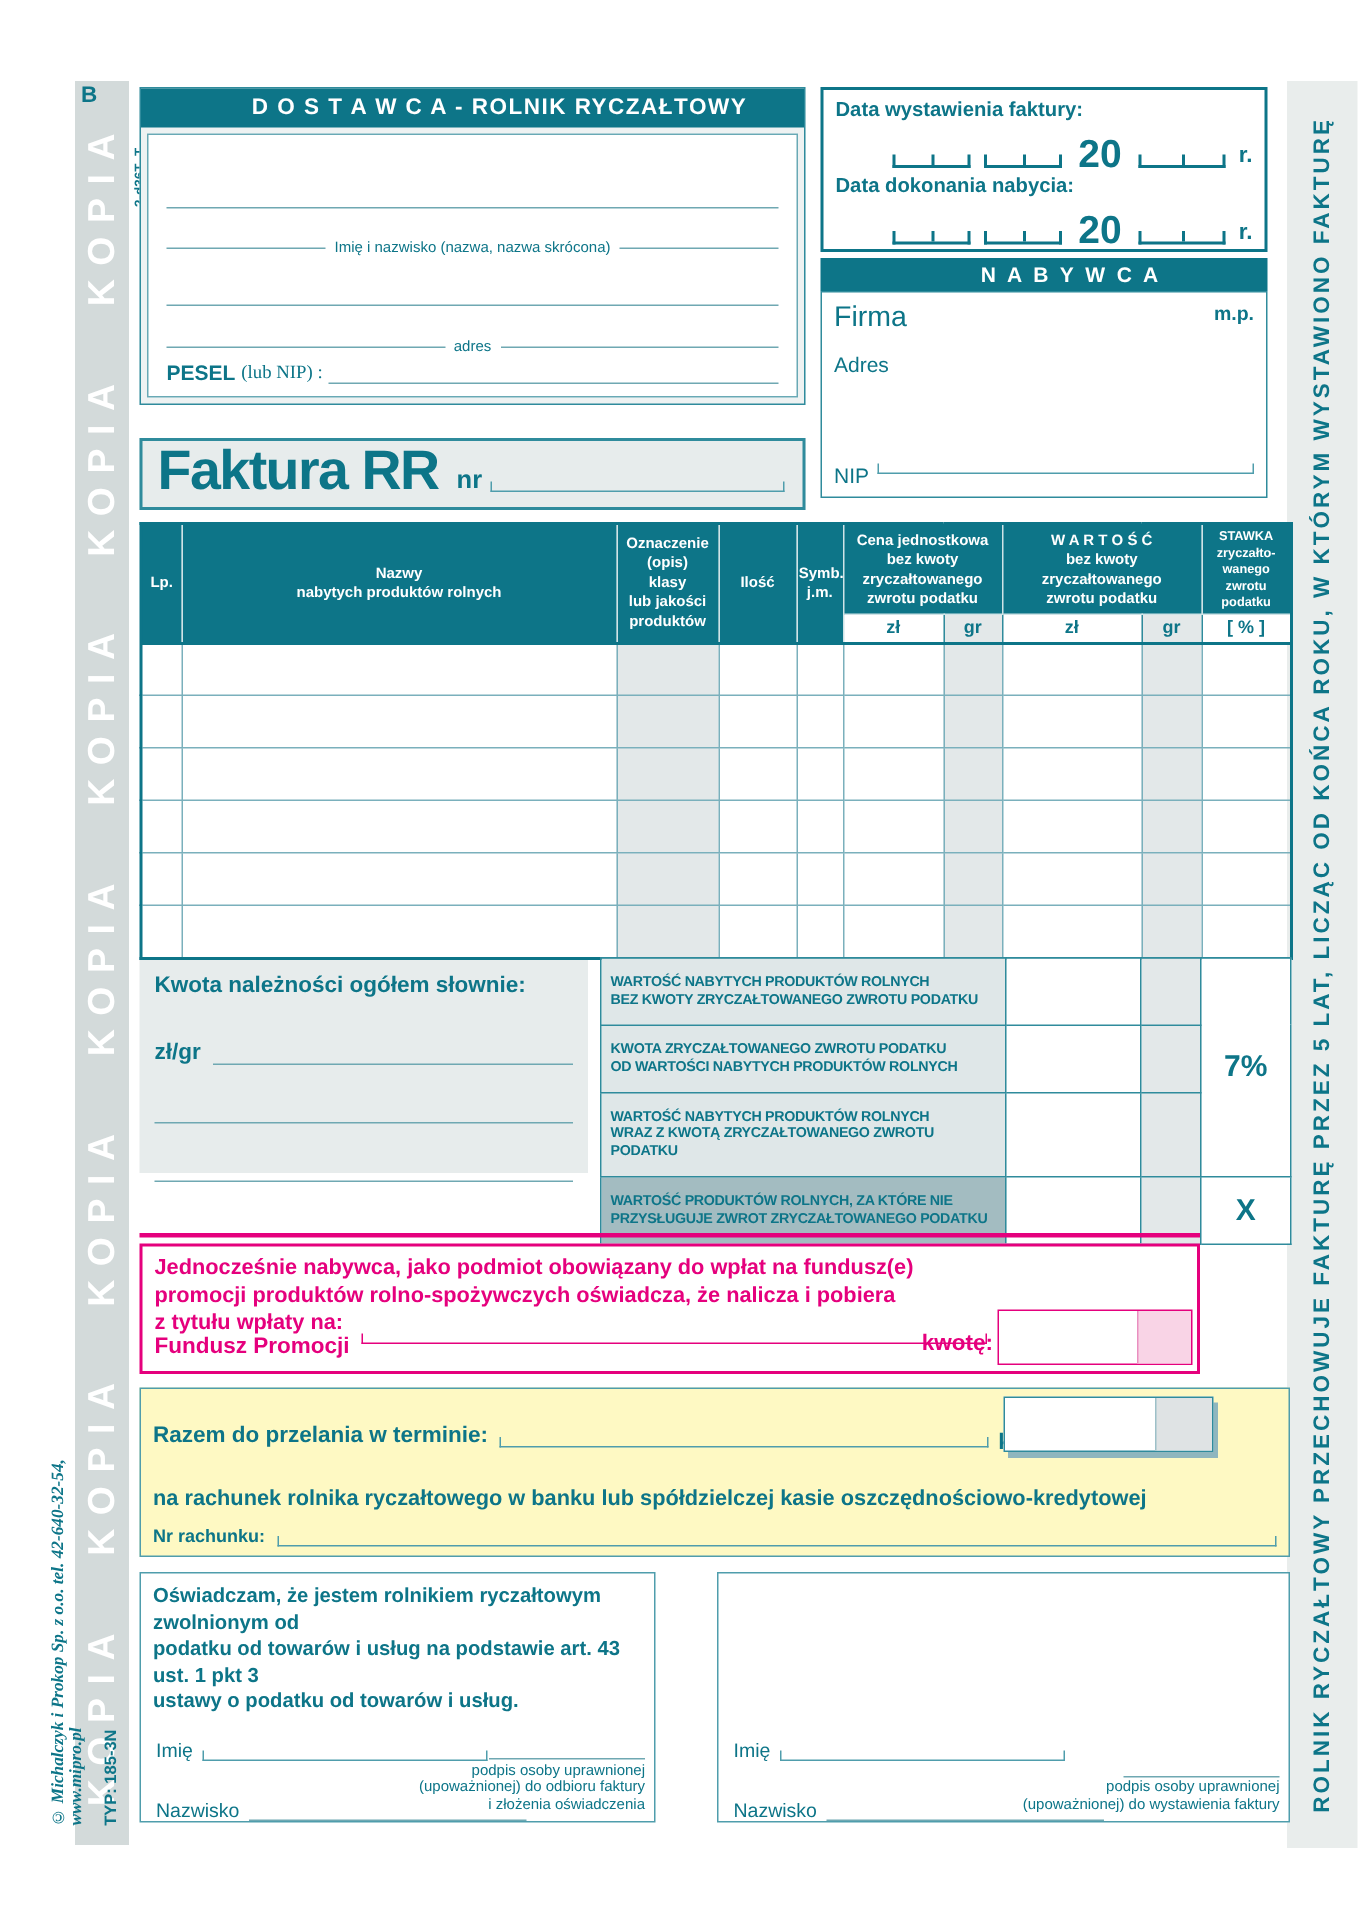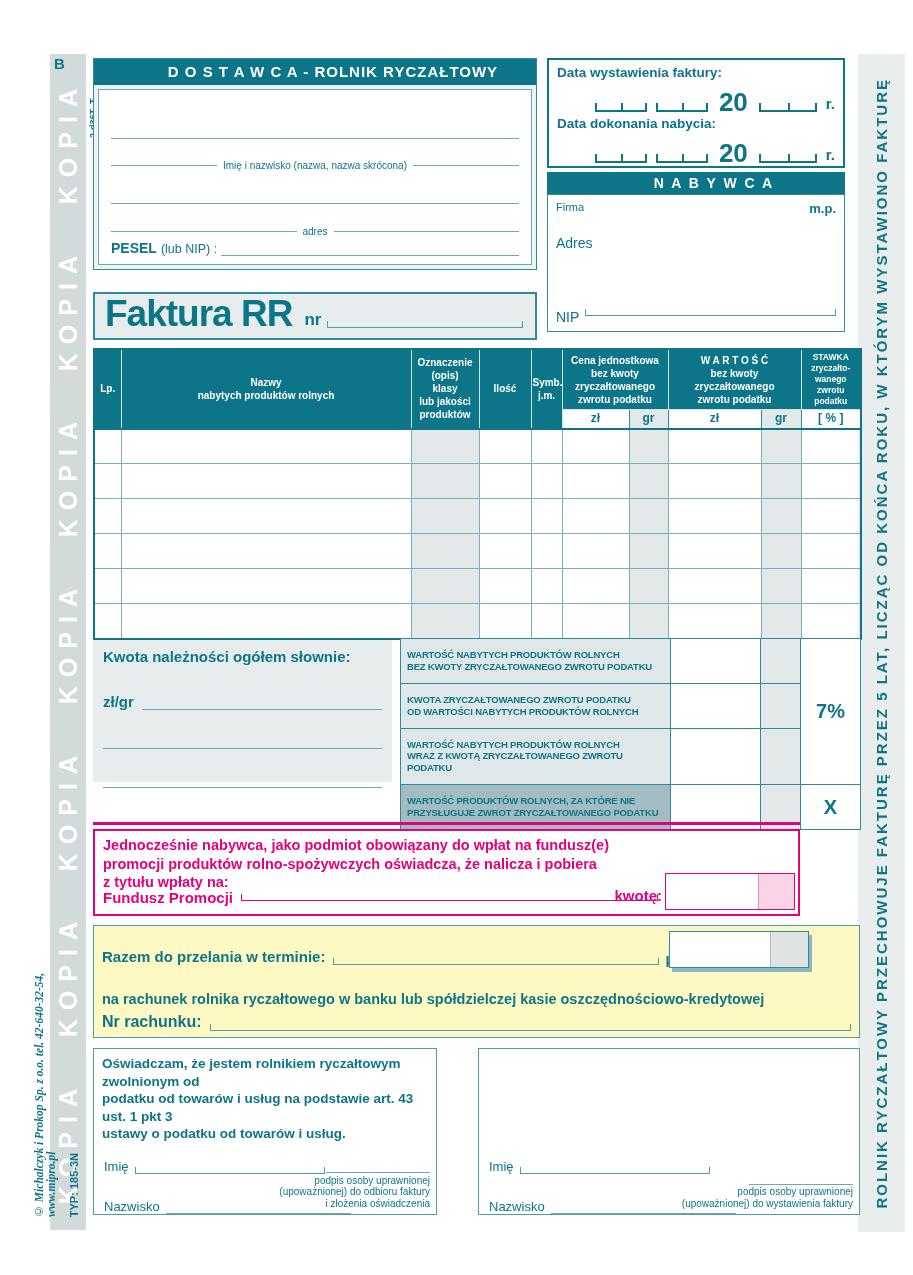--- a/index.html
+++ b/index.html
@@ -33,34 +33,34 @@
 
   
   .supplier { position:absolute; left:93px; top:58px; width:444px; height:212px; border:1.5px solid #2f8b9c; background:#eef2f2; }
   .bar { background:#0d7588; color:#fff; font-weight:bold; text-align:center;padding-left:36px; }
   .supplier .bar { height:26px; line-height:26px; font-size:15px; letter-spacing:1px; }
   .supplier-body { position:absolute; left:4px; right:4px; top:30px; bottom:4px; background:#fff; border:1px solid #69a9b5; }
   .sline { position:absolute; left:12px; right:12px; border-bottom:1px solid #6fa8b2; }
   .caption-row { position:absolute; left:12px; right:12px; display:flex; align-items:center; gap:6px; font-size:10px; color:#0d7588; }
   .caption-row .cl { flex:1; border-bottom:1px solid #6fa8b2; height:1px; }
   .pesel-row { position:absolute; left:12px; right:12px; bottom:8px; display:flex; align-items:flex-end; gap:4px; }
-  .pesel-row b { font-size:14px; } .pesel-row em { font-style:normal; font-size:12.5px; }
+  .pesel-row b { font-size:14px; } .pesel-row em { font-style:normal; font-size:12.5px;font-family:Liberation Serif, serif; }
   .pesel-row .ul { flex:1; }
 
   
   .dates { position:absolute; left:547px; top:58px; width:298px; height:110px; border:2px solid #0d7588; background:#fff; }
   .dates .dlabel { position:absolute; left:8px; font-size:13.5px; font-weight:bold; }
   .daterow { position:absolute; right:8px; display:flex; align-items:flex-end; gap:9px; }
   .daterow .cent { font-size:26px; font-weight:bold; line-height:20px; margin:0 2px; }
   .daterow .rsuf { font-size:15px; font-weight:bold; }
 
   
   .buyer-bar { position:absolute; left:547px; top:172px; width:298px; height:22px; line-height:22px; font-size:14px; letter-spacing:2px; }
   .buyer-body { position:absolute; left:547px; top:194px; width:298px; height:138px; border:1px solid #2f8b9c; background:#fff; }
-  .buyer-body .firma { position:absolute; left:8px; top:6px; font-size:11px;text-align:right; }
+  .buyer-body .firma { position:absolute; left:8px; top:6px; font-size:19px;text-align:right; }
   .buyer-body .mp { position:absolute; right:8px; top:6px; font-size:13px; font-weight:bold; }
   .buyer-body .adres { position:absolute; left:8px; top:40px; font-size:14px; }
   .nip-row { position:absolute; left:8px; right:8px; bottom:6px; display:flex; align-items:flex-start; gap:6px; font-size:14px; }
   .nip-row .bl { flex:1; }
 
   
   .title-box { position:absolute; left:93px; top:292px; width:444px; height:48px; background:#e7ecec; border:2px solid #2f8b9c;
     display:flex; align-items:flex-end; padding:2px 12px 6px 10px; }
   .title-box .big { font-size:37px; font-weight:bold; line-height:36px; letter-spacing:-1px; }
   .title-box .nr { font-size:17px; font-weight:bold; margin:0 6px 2px 12px; }
@@ -99,39 +99,39 @@
     clip-path:polygon(15px 0, 100% 0, 100% 100%, 15px 100%, 0 50%); }
   .total-amt { width:88px; background:#fff; border:1.5px solid #2f8b9c; border-left:none; }
   .total-gr { width:42px; background:#e3e8e9; border:1.5px solid #2f8b9c; border-left:none; }
   .total-tail { width:58px; background:#eaeeee; border:1.5px solid #2f8b9c; border-left:none; }
 
   .magenta-rule { position:absolute; left:93px; top:822px; width:707px; height:3px; background:#e5007d; }
 
   
   .promo { position:absolute; left:93px; top:829px; width:707px; height:87px; border:2px solid #e5007d; background:#fff; color:#e5007d; }
   .promo .txt { position:absolute; left:8px; top:5px; font-size:14.5px; font-weight:bold; line-height:1.28; }
-  .promo .fund-row { position:absolute; left:8px; right:140px; bottom:8px; display:flex; align-items:center; gap:8px; }
+  .promo .fund-row { position:absolute; left:8px; right:140px; bottom:8px; display:flex; align-items:flex-start; gap:8px; }
   .promo .fund-row b { font-size:15px; white-space:nowrap; }
   .promo .fund-row .bl { flex:1; border-color:#e5007d; }
   .promo .kw { position:absolute; right:136px; bottom:10px; font-size:15px; font-weight:bold; }
   .promo .kw-box { position:absolute; right:3px; bottom:4px; width:130px; height:37px; border:1.5px solid #e5007d; background:#fff; display:flex; }
   .promo .kw-box .strip { margin-left:auto; width:36px; background:#f9d4e6; border-left:1px solid #e98fc0; }
 
   
   .transfer { position:absolute; left:93px; top:925px; width:767px; height:113px; background:#fef9c3; border:1.5px solid #4f9dac; }
   .transfer .row1 { position:absolute; left:8px; top:22px; right:200px; display:flex; align-items:flex-end; gap:8px; }
   .transfer .row1 b { font-size:15px; white-space:nowrap; }
   .transfer .row1 .bl { flex:1; }
   .transfer .kwlab { position:absolute; right:146px; top:27px; font-size:15px; font-weight:bold; }
   .transfer .kw-box { position:absolute; right:50px; top:5px; width:140px; height:37px; border:1.5px solid #2f8b9c; background:#fff;
     box-shadow:3px 4px 0 #8fb6be; display:flex; }
   .transfer .kw-box .strip { margin-left:auto; width:38px; background:#dfe3e4; border-left:1px solid #9dc0c8; }
   .transfer .acct-text { position:absolute; left:8px; top:65px; font-size:14.5px; font-weight:bold; }
   .transfer .acct-row { position:absolute; left:8px; right:8px; bottom:6px; display:flex; align-items:flex-end; gap:8px; }
-  .transfer .acct-row b { font-size:16px; white-space:nowrap; }
+  .transfer .acct-row b { font-size:12px; white-space:nowrap; }
   .transfer .acct-row .bl { flex:1; }
 
   
   .sig-box { position:absolute; top:1048px; height:167px; border:1.5px solid #4f9dac; background:#fff; }
   .sig-left { left:93px; width:344px; }
   .sig-right { left:478px; width:382px; }
   .sig-box .decl { position:absolute; left:8px; top:6px; right:6px; font-size:13.5px; font-weight:bold; line-height:1.3; }
   .name-row { position:absolute; left:10px; display:flex; align-items:flex-end; gap:6px; font-size:13px; }
   .name-row .bl { width:190px; }
   .name-row .ul { width:185px; }

